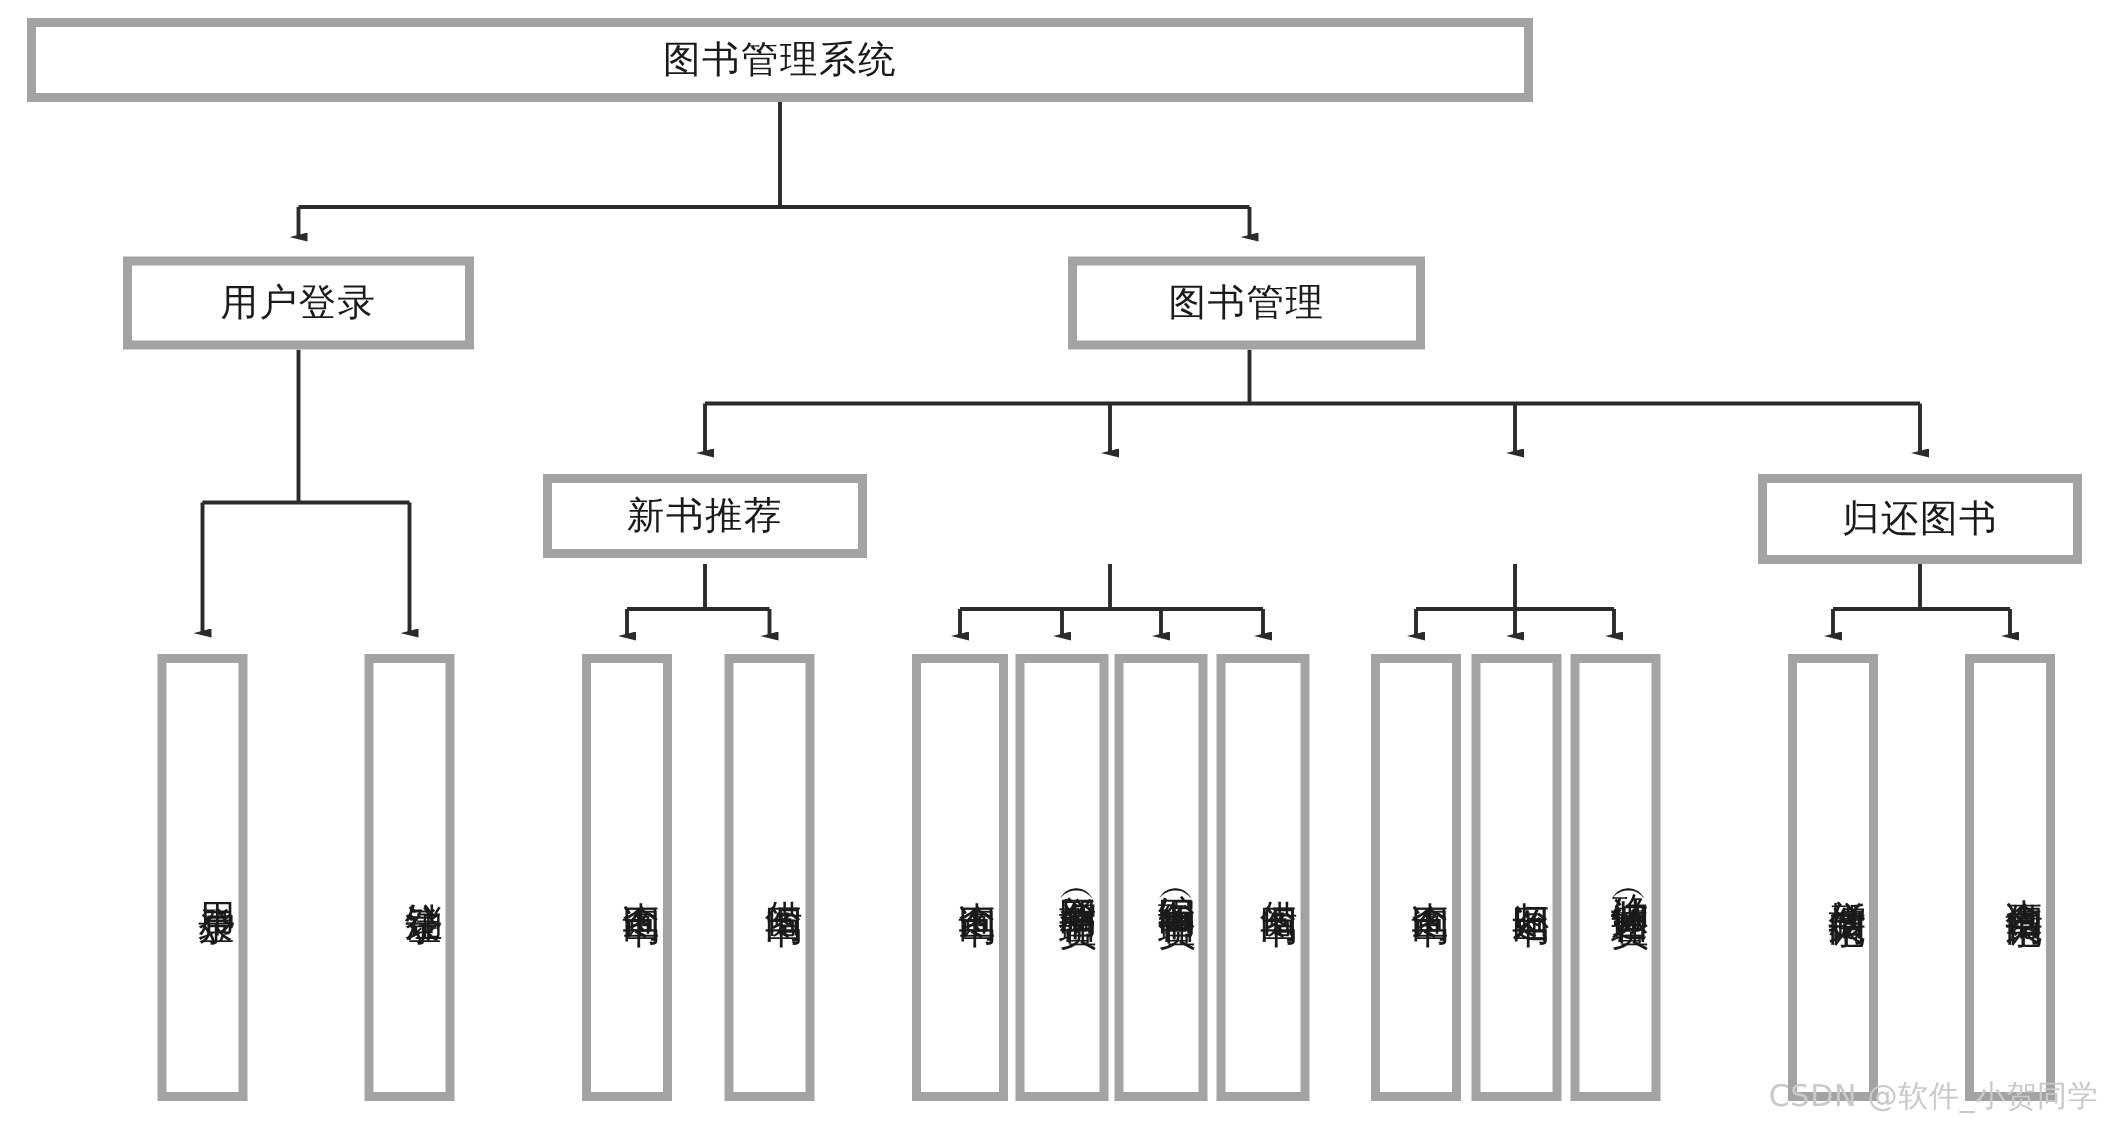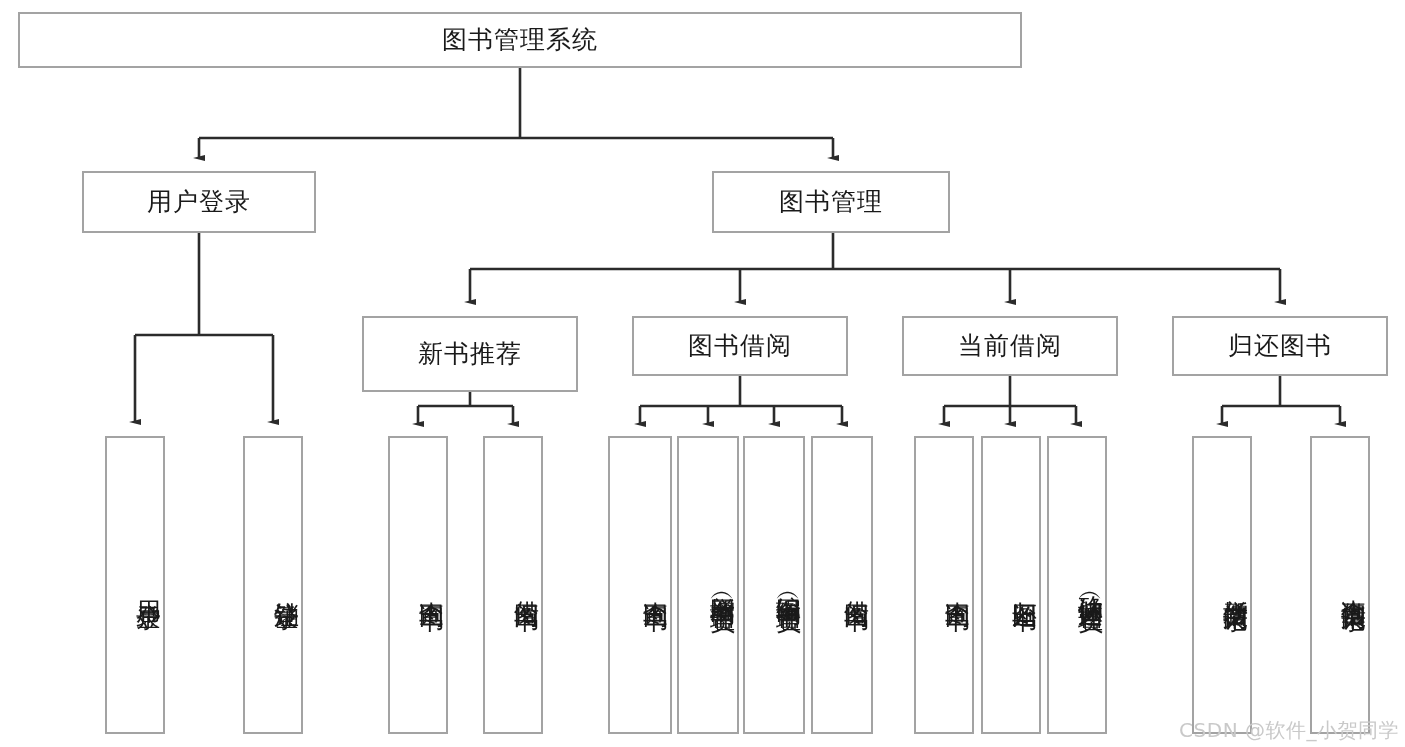--- a/index.html
+++ b/index.html
@@ -13,21 +13,21 @@
   #canvas {
     position: relative;
     width: 1405px;
     height: 747px;
     background: #ffffff;
     overflow: hidden;
   }
   .node {
     position: absolute;
     box-sizing: border-box;
-    border: 2px solid #a3a3a3;
+    border: 6px solid #a3a3a3;
     background: #ffffff;
     display: flex;
     align-items: center;
     justify-content: center;
     color: #1a1a1a;
   }
   .node.horiz {
     font-size: 25px;
     line-height: 1.2;
     letter-spacing: 1px;
@@ -127,28 +127,22 @@
     <span>图书管理系统</span>
   </div>
 
   <div class="node horiz" style="left:82px; top:171px; width:234px; height:62px;">
     <span>用户登录</span>
   </div>
   <div class="node horiz" style="left:712px; top:171px; width:238px; height:62px;">
     <span>图书管理</span>
   </div>
 
-  <div class="node horiz" style="left:362px; top:316px; width:216px; height:76px;">
+  <div class="node horiz" style="left:362px; top:316px; width:216px; height:56px;">
     <span>新书推荐</span>
-  </div>
-  <div class="node horiz" style="left:632px; top:316px; width:216px; height:60px;">
-    <span>图书借阅</span>
-  </div>
-  <div class="node horiz" style="left:902px; top:316px; width:216px; height:60px;">
-    <span>当前借阅</span>
   </div>
   <div class="node horiz" style="left:1172px; top:316px; width:216px; height:60px;">
     <span>归还图书</span>
   </div>
 
   <div class="node vert" style="left:105px; top:436px; width:60px; height:298px;">
     <span class="vtext">用户登录</span>
   </div>
   <div class="node vert" style="left:243px; top:436px; width:60px; height:298px;">
     <span class="vtext">注销登录</span>

